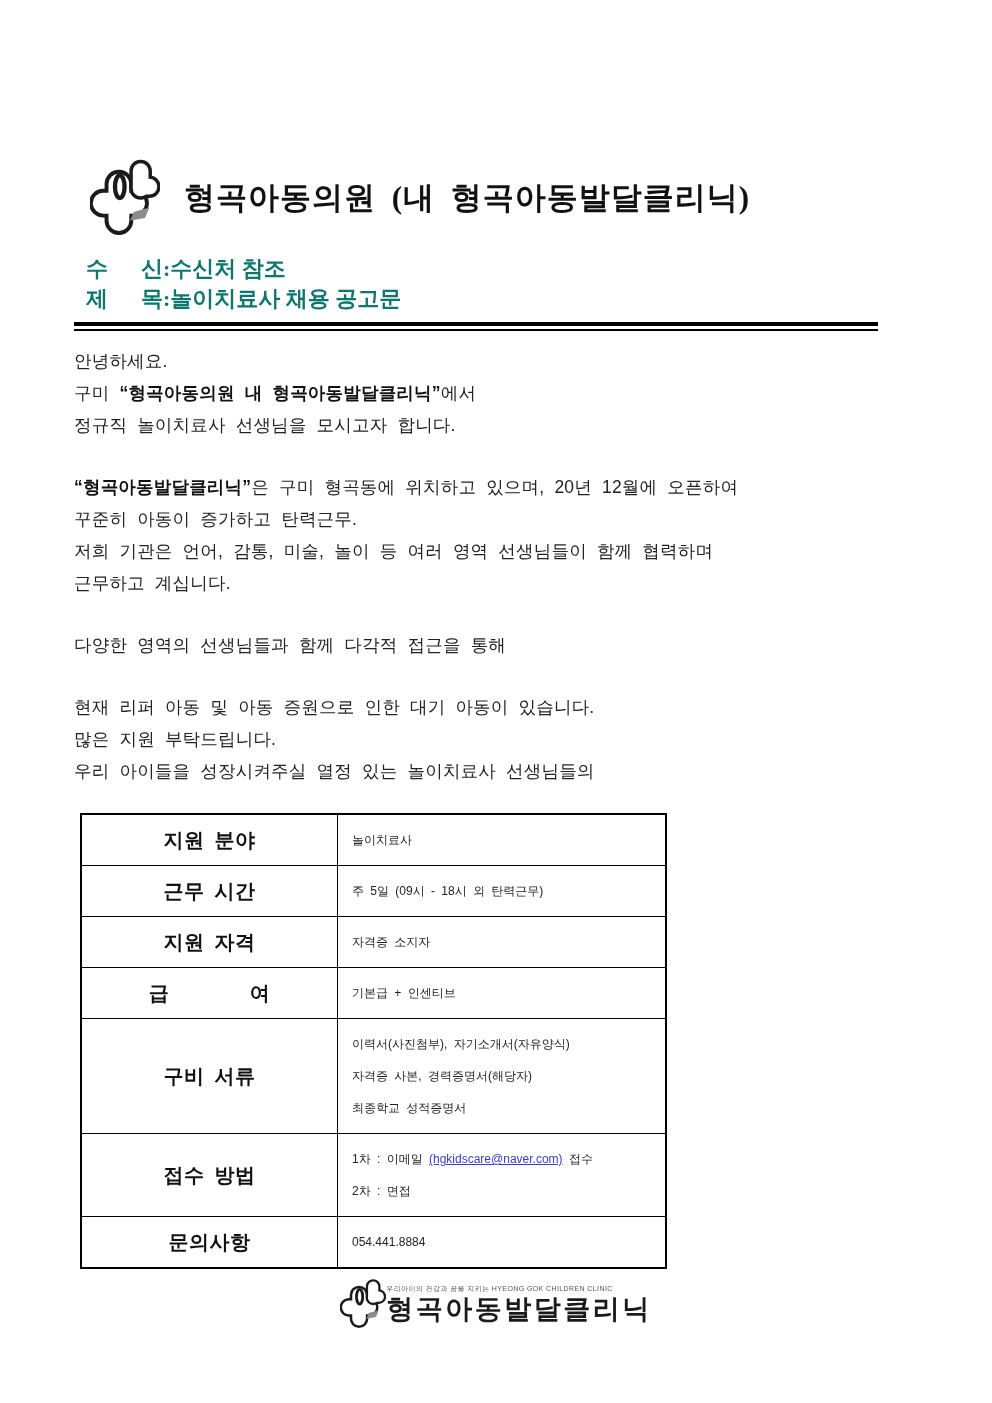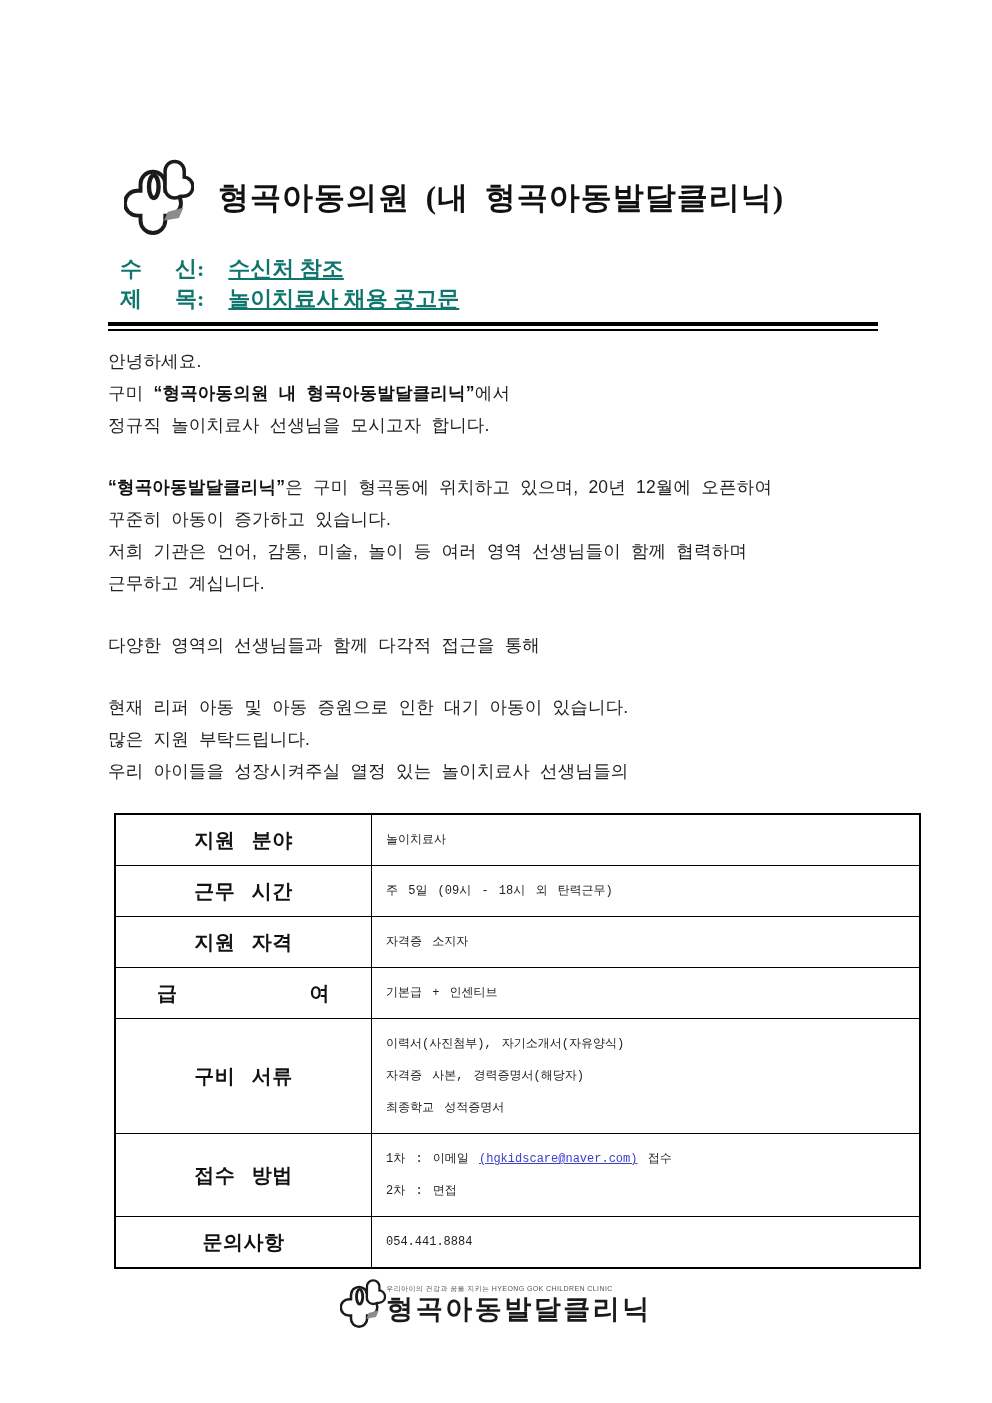--- a/index.html
+++ b/index.html
@@ -4,49 +4,49 @@
 <style>
   html,body { margin:0; padding:0; background:#ffffff; }
   .page {
     position:relative;
     width:992px; height:1403px;
     background:#ffffff;
     font-family:"Liberation Sans", sans-serif;
     color:#1e1e1e;
     overflow:hidden;
   }
-  .doc { padding:158px 114px 0 108px;border-radius:25px; }
+  .doc { padding:158px 114px 0 74px;border-radius:25px; }
 
   
   .letterhead { display:flex; align-items:center; gap:24px; margin-left:16px; }
   .letterhead .logo { width:70px; height:80px; flex:0 0 auto; }
   .doc-title {
     font-family:"Liberation Serif", serif;
     font-weight:bold; font-size:31px; letter-spacing:1px; word-spacing:7px;
     color:#111; white-space:pre;
   }
 
   
   .recipient-block { margin:16px 0 0 12px; font-family:"Liberation Serif", serif; font-weight:bold; font-size:22px; color:#0f766e; }
   .recipient-block .line { display:flex; align-items:baseline; line-height:30px; }
   .recipient-block .lab { white-space:pre; }
-  .recipient-block .val { margin-left:24px; white-space:pre;text-decoration:underline; }
+  .recipient-block .val { margin-left:0; white-space:pre; }
 
   
   .double-rule { margin-top:8px; height:3px; border-top:4px solid #000; border-bottom:2px solid #000; }
 
   
   .body-text { margin-top:14px; font-size:17.5px; line-height:32px; color:#222; word-spacing:5px; letter-spacing:0.2px; }
   .body-text .body-line { white-space:pre-wrap; }
   .body-text .body-line.gap { margin-top:30px; }
   .body-text .b { font-weight:bold; color:#111; }
 
   
-  .job-table { border-collapse:collapse; margin:26px 0 0 6px; width:807px; table-layout:fixed;
-               border:2px solid #000;font-family:Liberation Mono, monospace; }
+  .job-table { border-collapse:collapse; margin:26px 0 0 6px; width:587px; table-layout:fixed;
+               border:2px solid #000; }
   .job-table th, .job-table td { border:1px solid #000; vertical-align:middle; }
   .job-table .cell-label {
     width:255px; text-align:center; font-weight:bold; font-size:20px; color:#111;
     white-space:pre; padding:9px 0; letter-spacing:0.5px; word-spacing:4px;
   }
   .job-table .cell-value { font-size:12px; color:#222; padding:9px 0 9px 14px; word-spacing:3px; }
   .job-table .vline { line-height:32px; white-space:pre; }
   .job-table tr.single { height:50px; }
   .email-link { color:#3a3ccb; text-decoration:underline; cursor:pointer; }
 
@@ -102,21 +102,21 @@
       </div>
     </div>
 
     <div class="double-rule"></div>
 
     <div class="body-text">
         <div class="body-line"><span>안녕하세요.</span></div>
         <div class="body-line"><span>구미 </span><span class="b">“형곡아동의원 내 형곡아동발달클리닉”</span><span>에서</span></div>
         <div class="body-line"><span>정규직 놀이치료사 선생님을 모시고자 합니다.</span></div>
         <div class="body-line gap"><span class="b">“형곡아동발달클리닉”</span><span>은 구미 형곡동에 위치하고 있으며, 20년 12월에 오픈하여</span></div>
-        <div class="body-line"><span>꾸준히 아동이 증가하고 있습니다.</span></div>
+        <div class="body-line"><span>꾸준히 아동이 증가하고 탄력근무.</span></div>
         <div class="body-line"><span>저희 기관은 언어, 감통, 미술, 놀이 등 여러 영역 선생님들이 함께 협력하며</span></div>
         <div class="body-line"><span>근무하고 계십니다.</span></div>
         <div class="body-line gap"><span>다양한 영역의 선생님들과 함께 다각적 접근을 통해</span></div>
         <div class="body-line gap"><span>현재 리퍼 아동 및 아동 증원으로 인한 대기 아동이 있습니다.</span></div>
         <div class="body-line"><span>많은 지원 부탁드립니다.</span></div>
         <div class="body-line"><span>우리 아이들을 성장시켜주실 열정 있는 놀이치료사 선생님들의</span></div>
       </div>
 
     <table class="job-table">
       <tbody>

